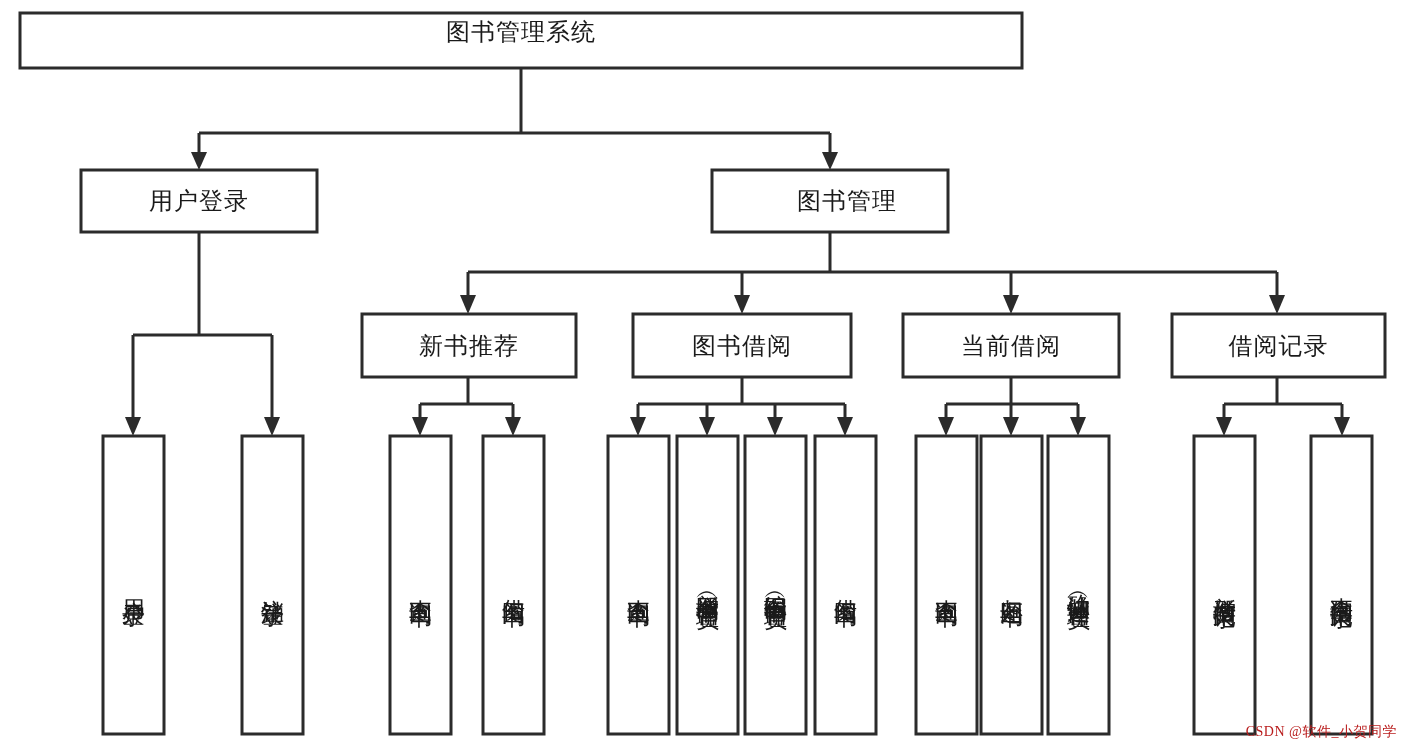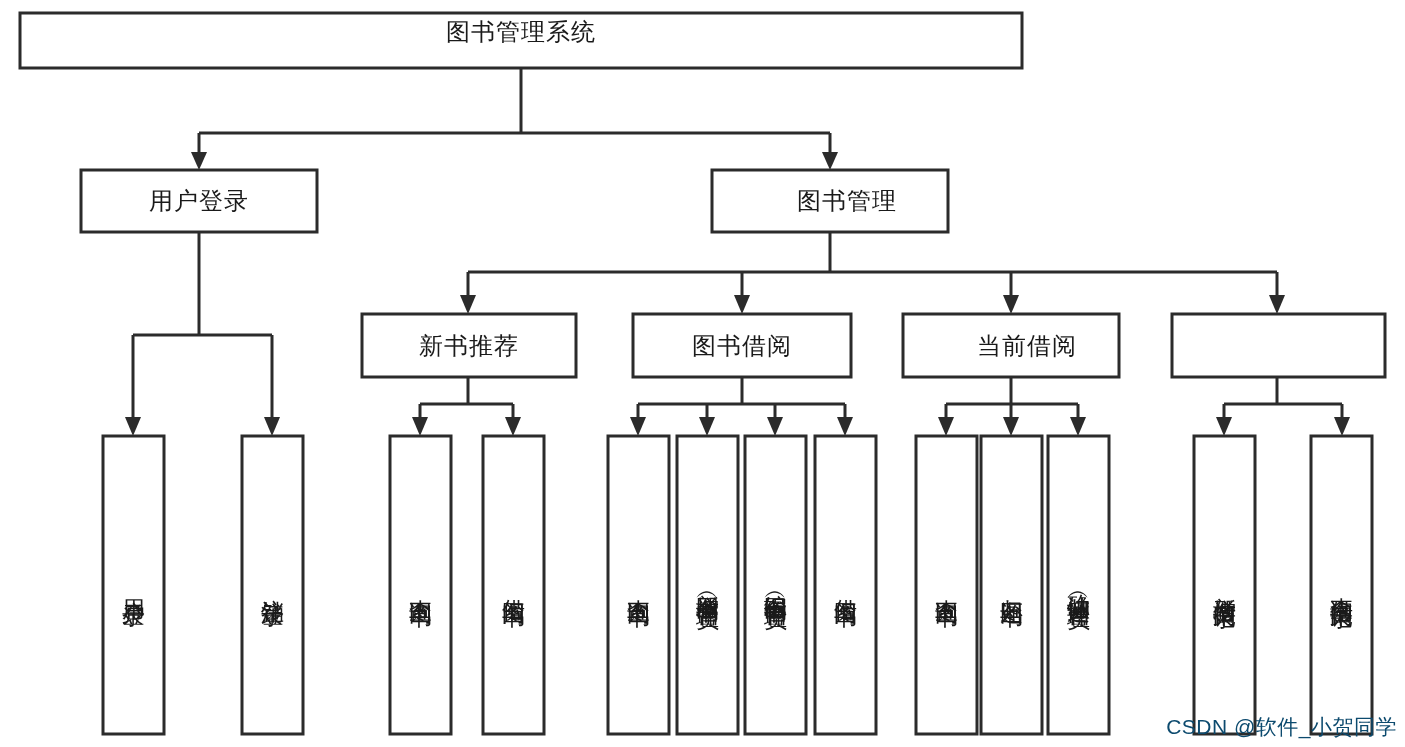--- a/index.html
+++ b/index.html
@@ -70,23 +70,23 @@
     font-size: 24px;
     color: #1a1a1a;
     white-space: nowrap;
     letter-spacing: 1px;
     font-family: "DejaVu Sans", "Liberation Sans", sans-serif;
   }
   #watermark {
     position: absolute;
     right: 8px;
     bottom: 6px;
-    font-size: 21px;
-    color: #0c4a6e;
-    font-family: Liberation Sans, sans-serif;
+    font-size: 14px;
+    color: #b91c1c;
+    font-family: Liberation Serif, serif;
     letter-spacing: 0.5px;
     white-space: nowrap;
   }
 </style>
 </head>
 <body>
 
 <div id="diagram-root">
 
   <svg class="diagram" viewBox="0 0 1405 747" xmlns="http://www.w3.org/2000/svg">
@@ -194,22 +194,25 @@
   <div class="hlabel-box" style="left:712px; top:170px; width:236px; height:62px;margin-left:17px;">
     <span class="hlabel-text">图书管理</span>
   </div>
 
   <div class="hlabel-box" style="left:633px; top:314px; width:218px; height:63px;">
     <span class="hlabel-text">图书借阅</span>
   </div>
   <div class="hlabel-box" style="left:362px; top:314px; width:214px; height:63px;">
     <span class="hlabel-text">新书推荐</span>
   </div>
-  <div class="hlabel-box" style="left:903px; top:314px; width:216px; height:63px;padding-left:16px;">
+  <div class="hlabel-box" style="left:903px; top:314px; width:216px; height:63px;">
     <span class="hlabel-text">当前借阅</span>
+  </div>
+  <div class="hlabel-box" style="left:1172px;top:314px; width:213px; height:63px;">
+    <span class="hlabel-text">借阅记录</span>
   </div>
 
   <div class="vlabel-box" style="left:103px; top:436px; width:61px; height:298px;">
     <span class="vlabel-text">用户登录</span>
   </div>
   <div class="vlabel-box" style="left:242px; top:436px; width:61px; height:298px;">
     <span class="vlabel-text">注销登录</span>
   </div>
 
   <div class="vlabel-box" style="left:390px; top:436px; width:61px; height:298px;">

